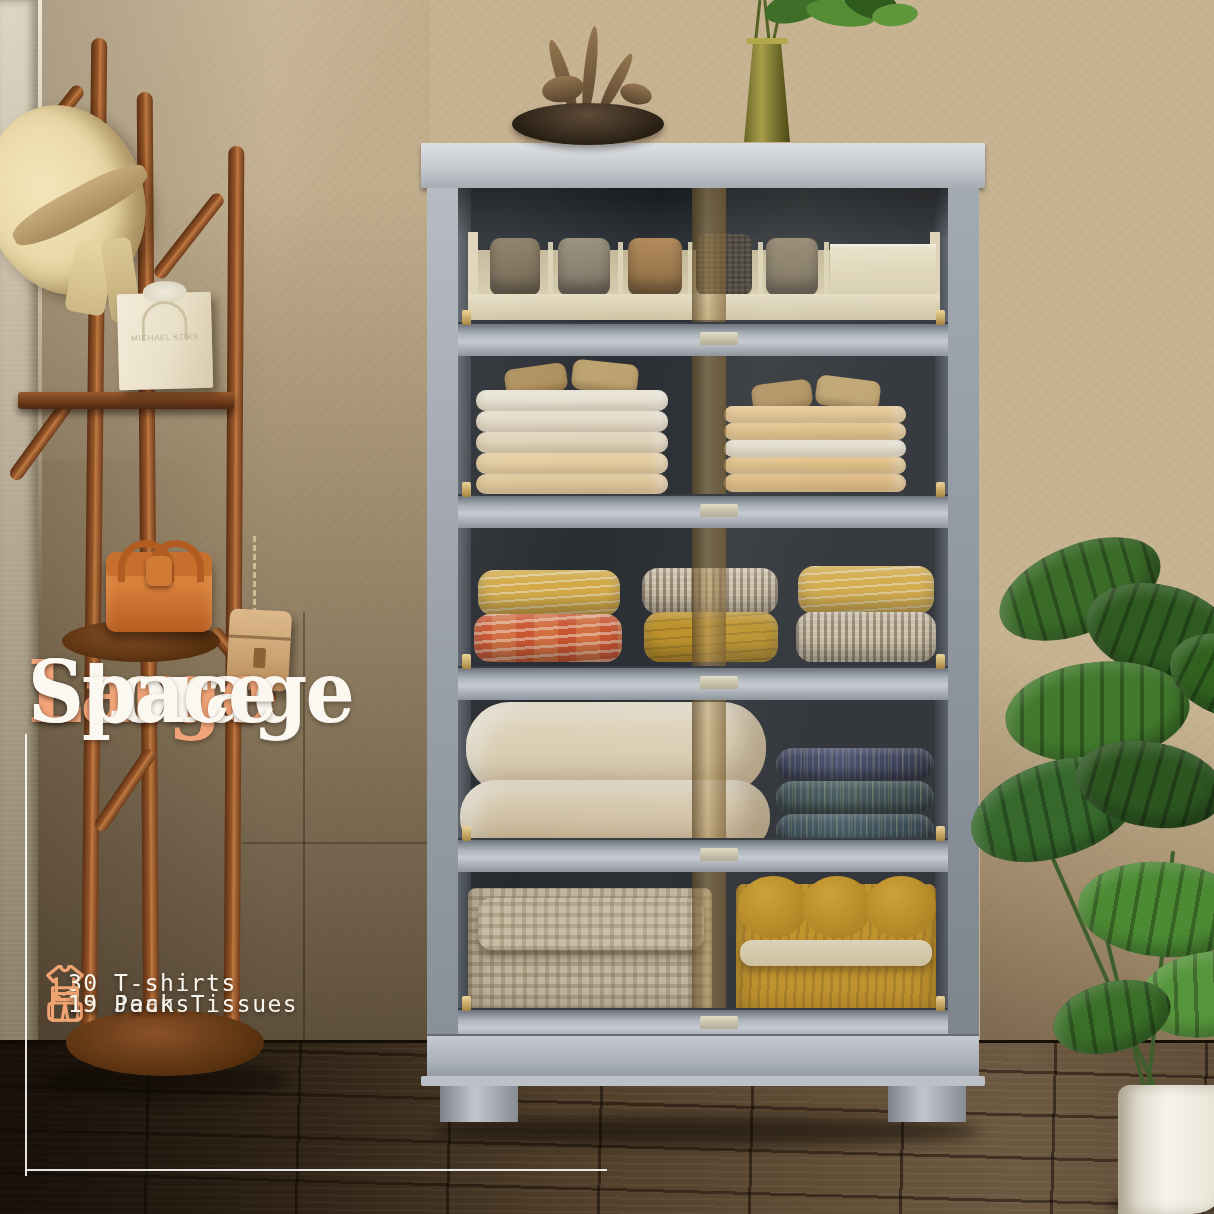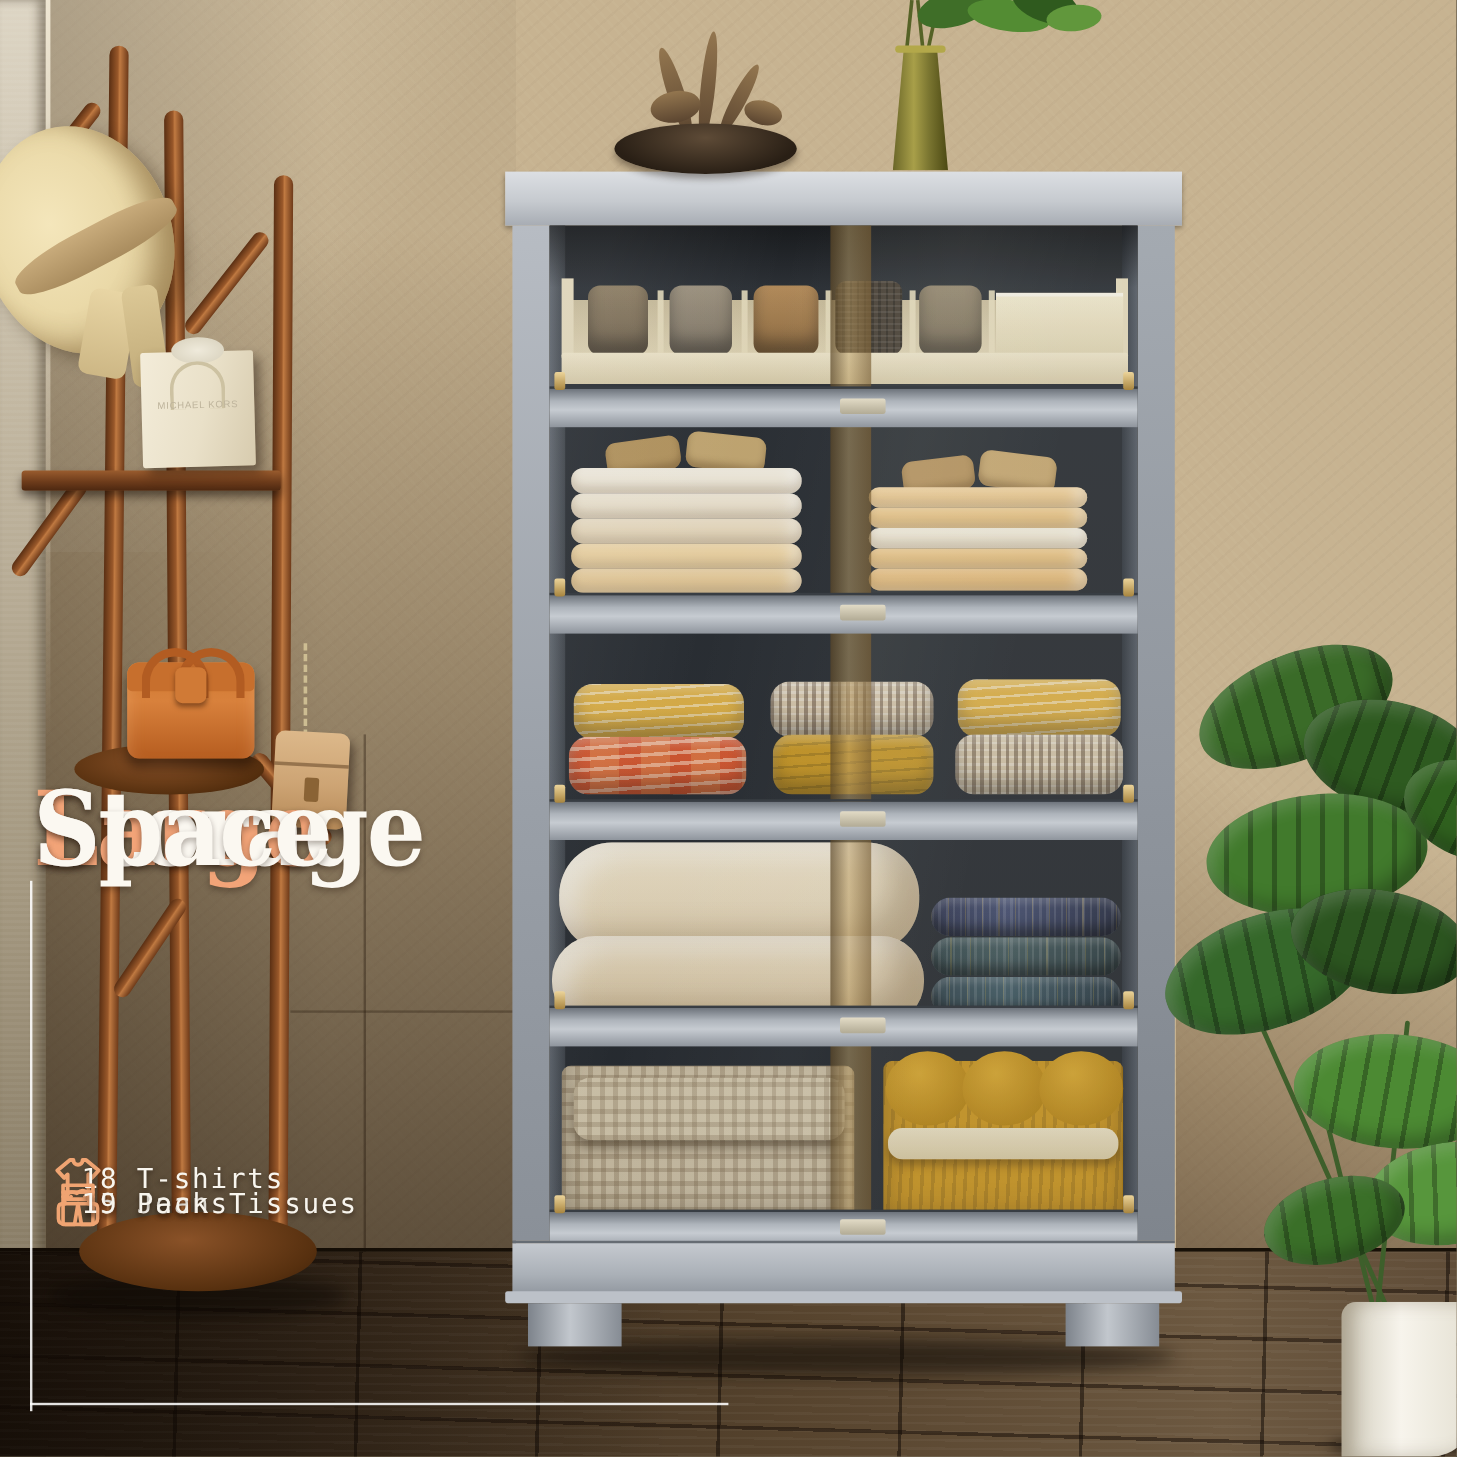--- a/index.html
+++ b/index.html
@@ -396,21 +396,21 @@
   <div class="vline"></div>
   <div class="hline"></div>
 
   <div class="features">
     <div class="feat-row">
       <span class="ficon">
         <svg width="46" height="46" viewBox="0 0 48 48" fill="none" stroke="#F0A472" stroke-width="3.4" stroke-linejoin="round" stroke-linecap="round">
           <path d="M6 16 L17 7 L20 7 C20 12.5 28 12.5 28 7 L31 7 L42 16 L36 22.5 L33 19.5 L33 41 L15 41 L15 19.5 L12 22.5 Z"></path>
         </svg>
       </span>
-      <span class="feat-label">18 T-shirts</span>
+      <span class="feat-label">30 T-shirts</span>
     </div>
     <div class="feat-row">
       <span class="ficon">
         <svg width="46" height="46" viewBox="0 0 48 48" fill="none" stroke="#F0A472" stroke-width="3.2" stroke-linejoin="round" stroke-linecap="round">
           <path d="M11 7 H37 V13 H11 Z"></path>
           <path d="M11 13 V41 H21 L24 23 L27 41 H37 V13"></path>
           <path d="M11 17 Q15 21 18 17"></path>
           <path d="M30 17 Q33 21 37 17"></path>
         </svg>
       </span>

